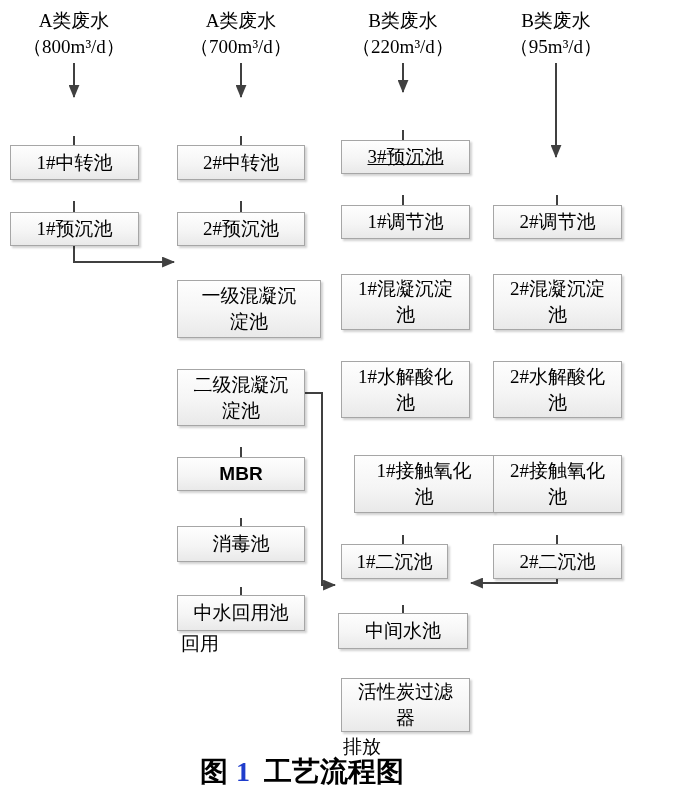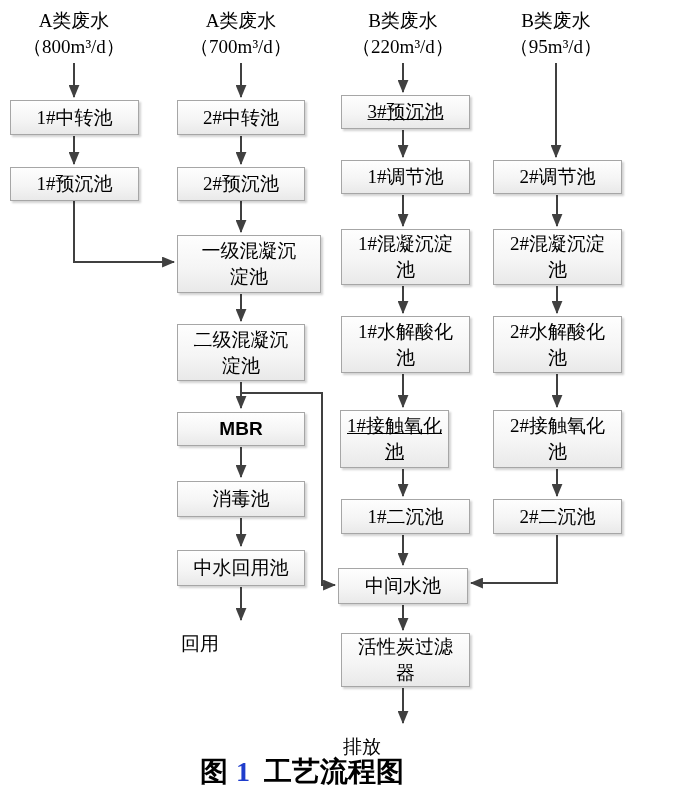--- a/index.html
+++ b/index.html
@@ -19,20 +19,21 @@
   .node{
     position:absolute;
     box-sizing:border-box;
     border:1px solid #a6a6a6;
     background:linear-gradient(180deg,#fefefe 0%,#f5f5f5 55%,#e9e9e9 100%);
     box-shadow:2px 2px 2px rgba(0,0,0,0.18);
     display:flex;align-items:center;justify-content:center;
     text-align:center;
     font-size:19px;line-height:1.35;
     white-space:pre-line;
+    margin-top:45px;
   }
   .node.sans{font-family:"Liberation Sans","DejaVu Sans",sans-serif;font-weight:bold;}
   .free-label{
     position:absolute;width:120px;
     font-size:19px;line-height:24px;
   }
   .caption{
     position:absolute;left:0;top:755px;width:604px;
     text-align:center;
     font-size:28px;font-weight:bold;line-height:34px;
@@ -114,23 +115,23 @@
   <div class="node sans" style="left:177px;top:412px;width:128px;height:34px;">MBR</div>
   <div class="node" style="left:177px;top:481px;width:128px;height:36px;">消毒池</div>
   <div class="node" style="left:177px;top:550px;width:128px;height:36px;">中水回用池</div>
 
   <div class="node" style="left:341px;top:95px;width:129px;height:34px;text-decoration:underline;">3#预沉池</div>
   <div class="node" style="left:341px;top:160px;width:129px;height:34px;">1#调节池</div>
   <div class="node" style="left:341px;top:229px;width:129px;height:56px;">1#混凝沉淀
 池</div>
   <div class="node" style="left:341px;top:316px;width:129px;height:57px;">1#水解酸化
 池</div>
-  <div class="node" style="left:340px;top:410px;width:109px;height:58px;text-decoration:underline;">1#接触氧化
+  <div class="node" style="left:354px;top:410px;width:140px;height:58px;">1#接触氧化
 池</div>
-  <div class="node" style="left:341px;top:499px;width:129px;height:35px;">1#二沉池</div>
+  <div class="node" style="left:341px;top:499px;width:107px;height:35px;">1#二沉池</div>
   <div class="node" style="left:338px;top:568px;width:130px;height:36px;">中间水池</div>
   <div class="node" style="left:341px;top:633px;width:129px;height:54px;">活性炭过滤
 器</div>
 
   <div class="node" style="left:493px;top:160px;width:129px;height:34px;">2#调节池</div>
   <div class="node" style="left:493px;top:229px;width:129px;height:56px;">2#混凝沉淀
 池</div>
   <div class="node" style="left:493px;top:316px;width:129px;height:57px;">2#水解酸化
 池</div>
   <div class="node" style="left:493px;top:410px;width:129px;height:58px;">2#接触氧化

